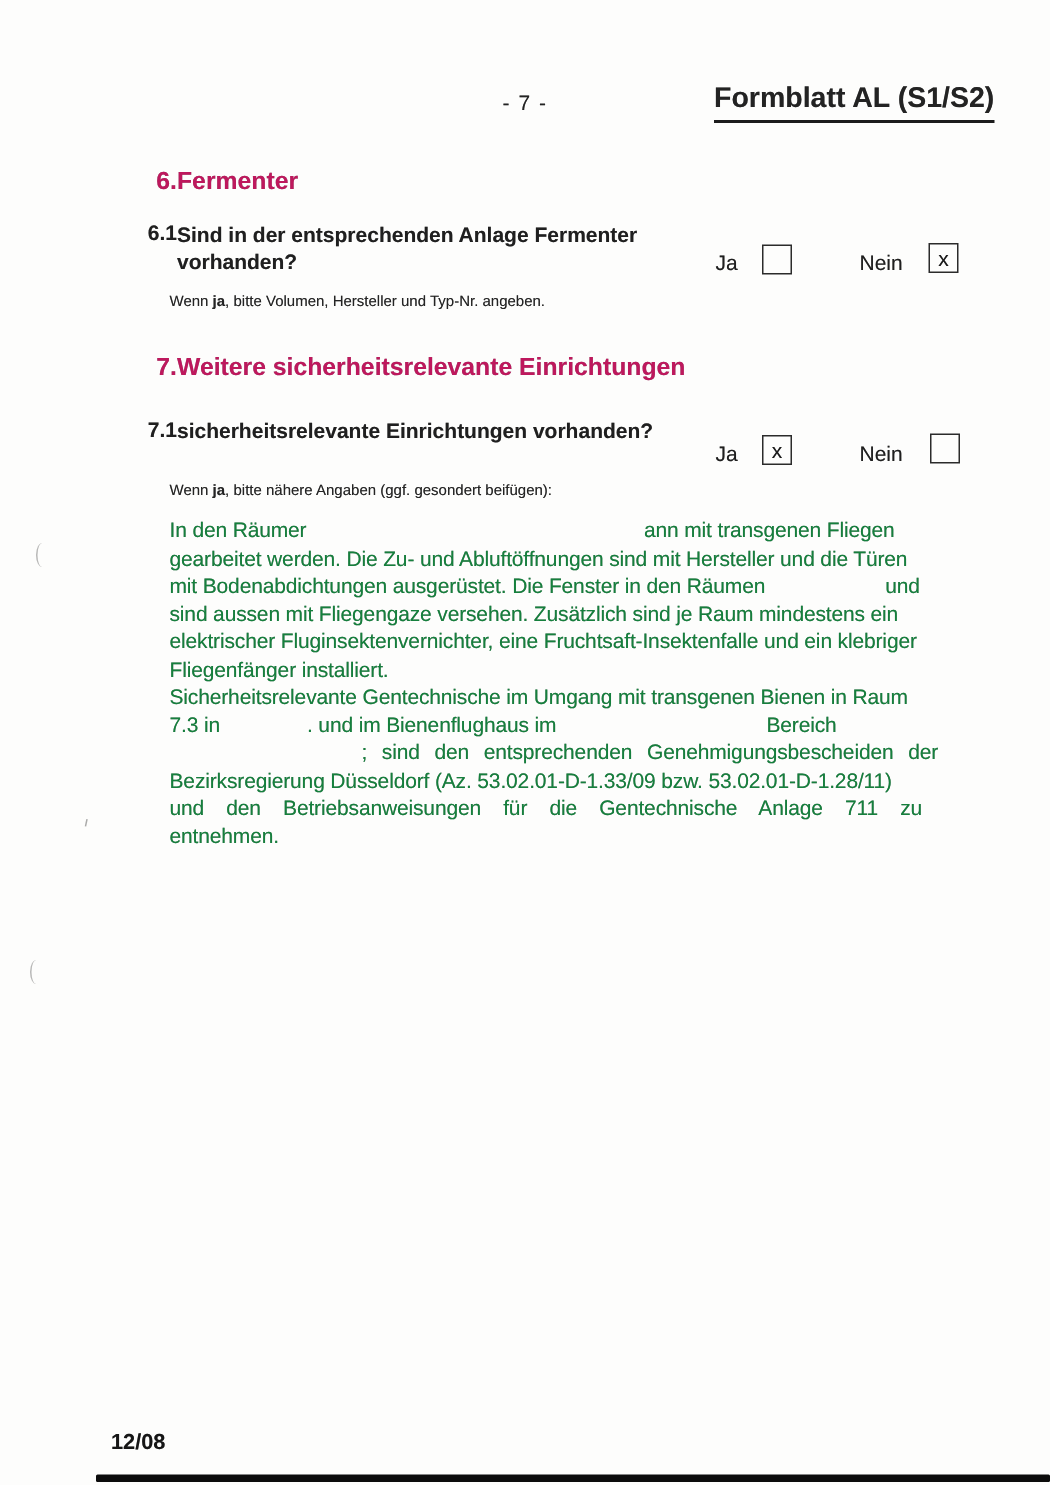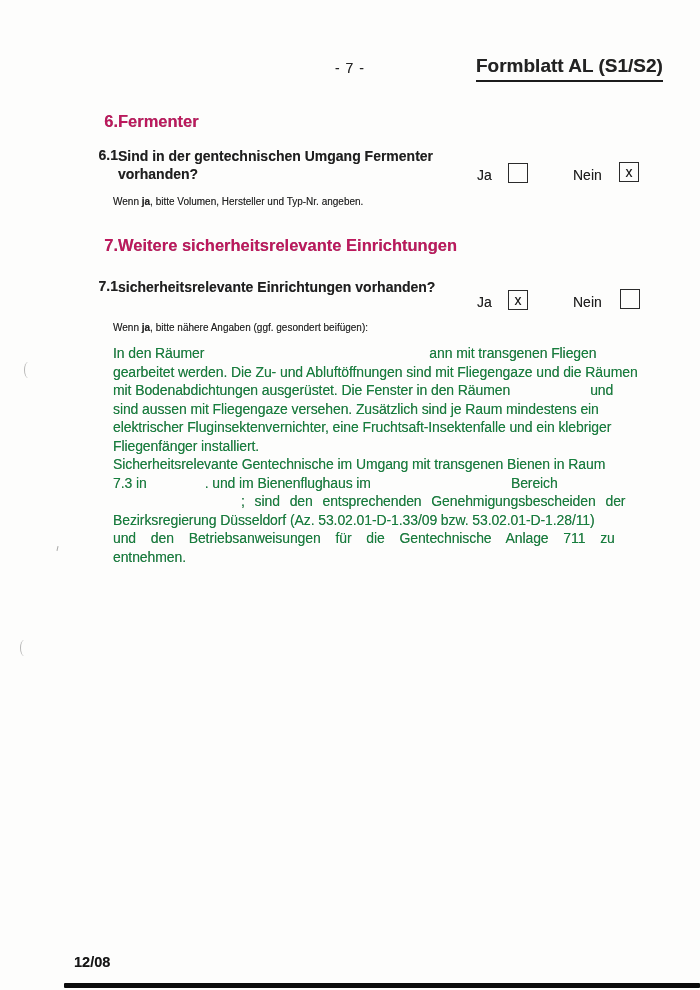--- a/index.html
+++ b/index.html
@@ -100,21 +100,21 @@
 <div class="page">
 
   <div class="page-num">- 7 -</div>
   <div class="form-label">Formblatt AL (S1/S2)</div>
 
   <div class="sec-heading sec6">
     <span class="num">6.</span><span>Fermenter</span>
   </div>
 
   <div class="q-block q61">
-    <span class="num">6.1</span><span class="q-lines">Sind in der gentechnischen Umgang Fermenter vorhanden?</span>
+    <span class="num">6.1</span><span class="q-lines">Sind in der entsprechenden Anlage Fermenter vorhanden?</span>
   </div>
 
   <span class="jn-label ja-label-61">Ja</span>
   <span class="checkbox ja-box-61">
       <span></span>
     </span>
   <span class="jn-label nein-label-61">Nein</span>
   <span class="checkbox nein-box-61">
       <span>x</span>
     </span>
@@ -137,21 +137,21 @@
     </span>
   <span class="jn-label nein-label-71">Nein</span>
   <span class="checkbox nein-box-71">
       <span></span>
     </span>
 
   <div class="hint hint71"><span>Wenn </span><b>ja</b><span>, bitte nähere Angaben (ggf. gesondert beifügen):</span></div>
 
   <div class="answer">
       <div class="ans-line"><span>In den Räumer</span><span class="redact-gap" style="width: 225px;"></span><span>ann mit transgenen Fliegen</span></div>
-      <div class="ans-line"><span>gearbeitet werden. Die Zu- und Abluftöffnungen sind mit Fliegengaze und die Räumen</span></div>
+      <div class="ans-line"><span>gearbeitet werden. Die Zu- und Abluftöffnungen sind mit Hersteller und die Türen</span></div>
       <div class="ans-line"><span>mit Bodenabdichtungen ausgerüstet. Die Fenster in den Räumen</span><span class="redact-gap" style="width: 80px;"></span><span>und</span></div>
       <div class="ans-line"><span>sind aussen mit Fliegengaze versehen. Zusätzlich sind je Raum mindestens ein</span></div>
       <div class="ans-line"><span>elektrischer Fluginsektenvernichter, eine Fruchtsaft-Insektenfalle und ein klebriger</span></div>
       <div class="ans-line"><span>Fliegenfänger installiert.</span></div>
       <div class="ans-line"><span>Sicherheitsrelevante Gentechnische im Umgang mit transgenen Bienen in Raum</span></div>
       <div class="ans-line"><span>7.3 in</span><span class="redact-gap" style="width: 58px;"></span><span>. und im Bienenflughaus im</span><span class="redact-gap" style="width: 140px;"></span><span>Bereich</span></div>
       <div class="ans-line" style="word-spacing: 6px;"><span class="redact-gap" style="width: 128px;"></span><span>; sind den entsprechenden Genehmigungsbescheiden der</span></div>
       <div class="ans-line"><span>Bezirksregierung Düsseldorf (Az. 53.02.01-D-1.33/09 bzw. 53.02.01-D-1.28/11)</span></div>
       <div class="ans-line" style="word-spacing: 11px;"><span>und den Betriebsanweisungen für die Gentechnische Anlage 711 zu</span></div>
       <div class="ans-line"><span>entnehmen.</span></div>

